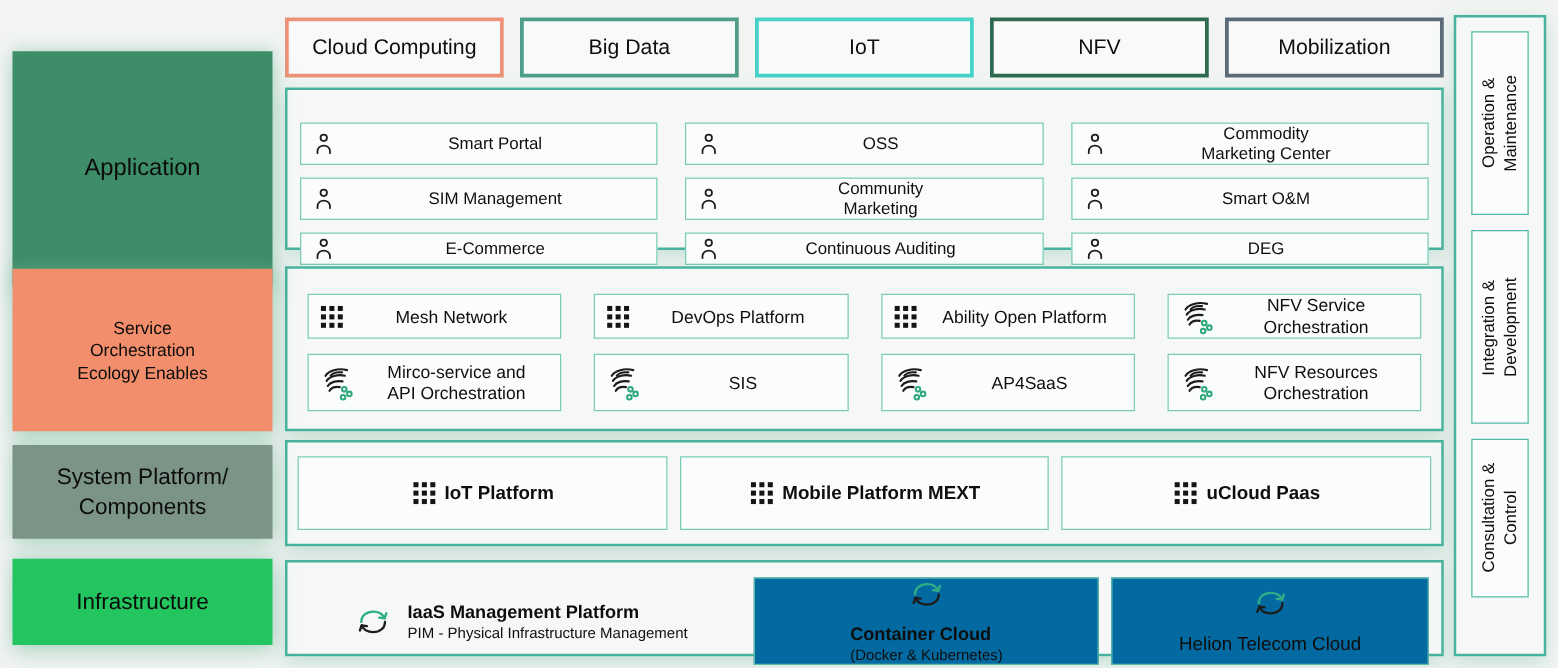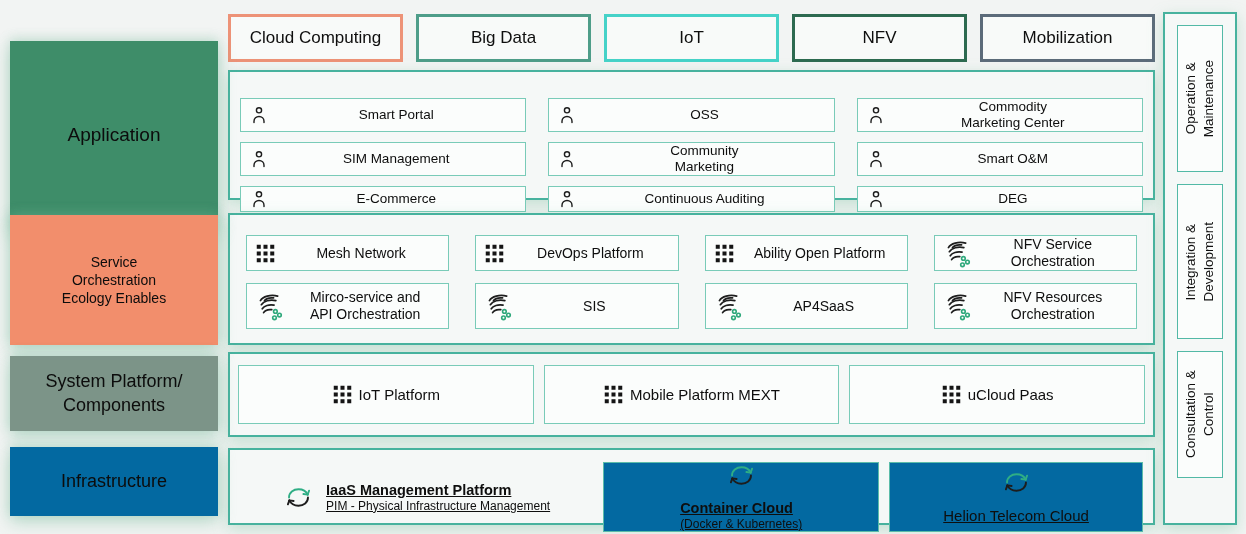--- a/index.html
+++ b/index.html
@@ -60,27 +60,27 @@
   .app-item.more .lab{text-decoration:underline;}
 
   .svc-container{top:213px;height:132px;padding:20px 16px 14px;
     display:grid;grid-template-columns:repeat(4,1fr);
     grid-template-rows:36px 46px;gap:12px 26px;}
   .svc-item{font-size:14px;}
 
   .sys-container{top:352px;height:85px;padding:11px 8px;
     display:grid;grid-template-columns:repeat(3,1fr);gap:10px;}
   .sys-item{font-size:15px;justify-content:center;}
-  .sys-item .lab{flex:0 0 auto;}
+  .sys-item .lab{flex:0 0 auto;font-weight:bold;}
 
   .infra-container{top:448px;height:77px;padding:12px 10px;
     display:grid;grid-template-columns:1.28fr 1fr .92fr;gap:10px;}
   .infra-cell{display:flex;align-items:center;justify-content:center;gap:12px;}
   .infra-cell.boxed{border:1.5px solid #5bbca9;background:#0369a1;flex-direction:column;}
-  .infra-text{text-align:left;text-decoration:underline;}
+  .infra-text{text-align:left;}
   .infra-title{font-size:14.5px;font-weight:bold;}
   .infra-title.plain{font-weight:normal;font-size:15px;}
   .infra-sub{font-size:12px;margin-top:1px;}
 
   
   .right-outer{
     position:absolute;left:1163px;top:12px;width:74px;height:513px;
     border:2.5px solid #47b29e;background:#f5f8f7;
     display:flex;flex-direction:column;align-items:center;
     padding-top:11px;gap:12px;
@@ -468,14 +468,14 @@
       <div class="right-panel rp2">
         <span class="vtext">Consultation &amp; Control</span>
       </div>
     </div>
 <div class="lbl lbl-app" style="background: rgb(62, 141, 105);">Application</div>
     <div class="lbl lbl-svc" style="background: rgb(242, 142, 108);">Service
 Orchestration
 Ecology Enables</div>
     <div class="lbl lbl-sys" style="background: rgb(124, 148, 136);">System Platform/
 Components</div>
-    <div class="lbl lbl-infra" style="background: #0369a1;">Infrastructure</div>
+    <div class="lbl lbl-infra" style="background: #22c55e;">Infrastructure</div>
   </div>
 
 </body></html>

